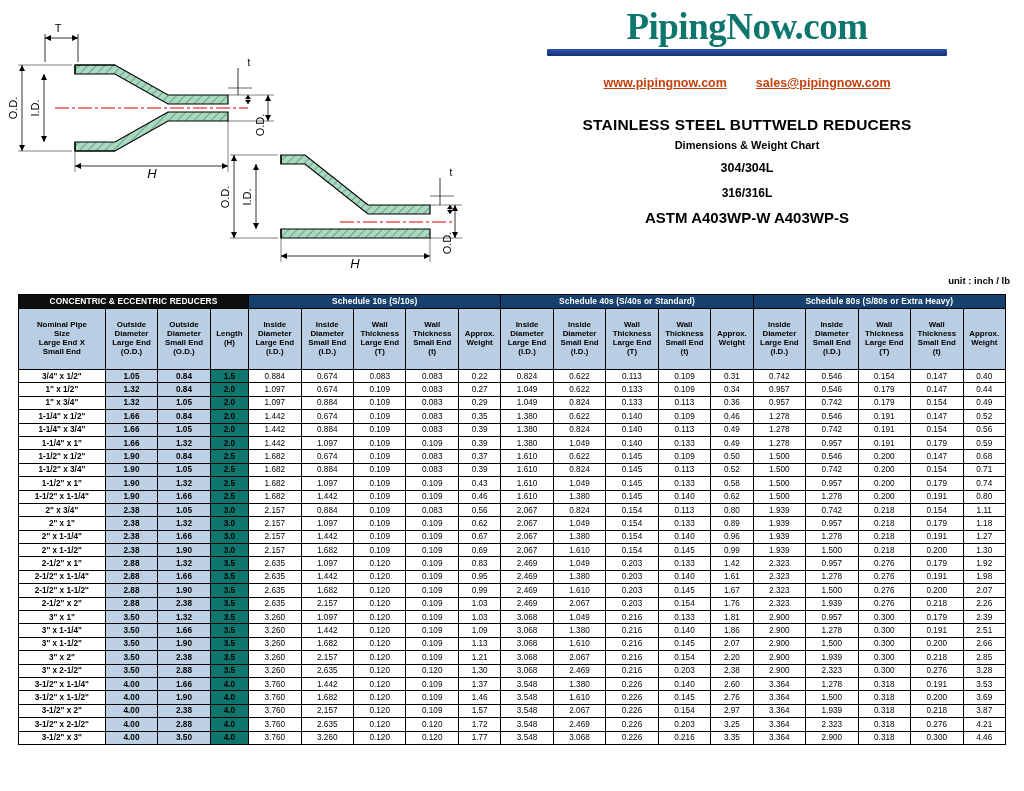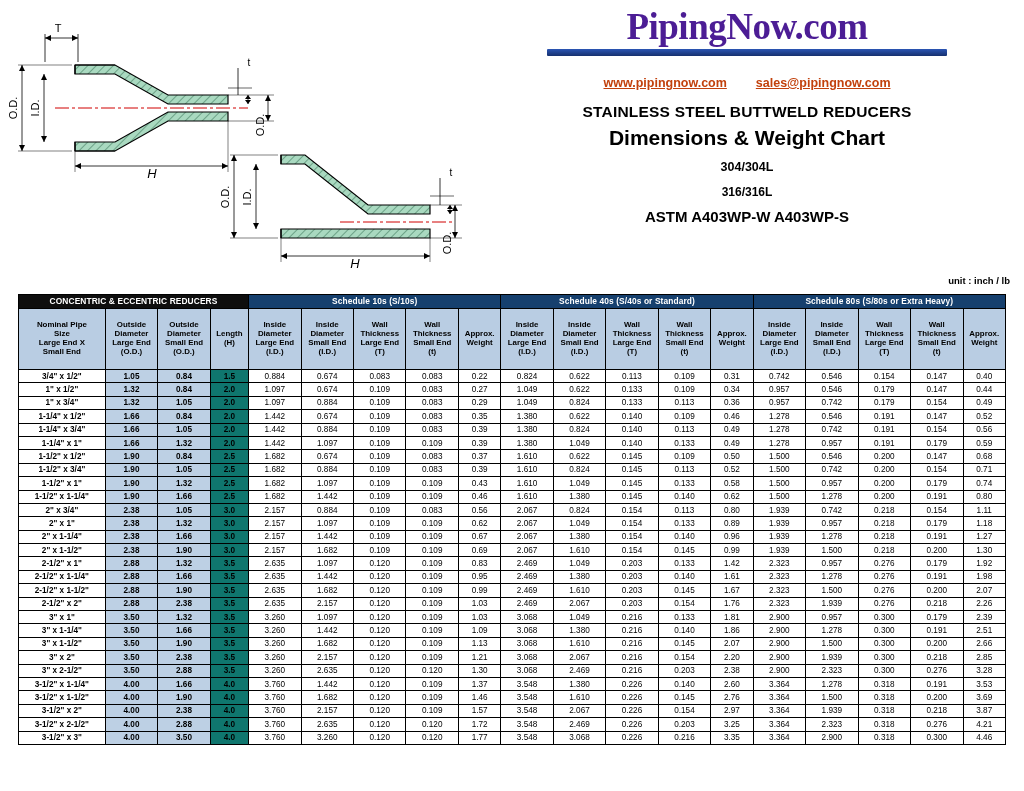--- a/index.html
+++ b/index.html
@@ -30,21 +30,21 @@
   .header{
     position:absolute;
     left:470px;top:8px;
     width:554px;
     text-align:center;
   }
   .brand{
     font-family:"Liberation Serif", serif;
     font-weight:bold;
     font-size:37px;
-    color:#4c1d95;
+    color:#0f766e;
     letter-spacing:-0.5px;
     line-height:1.05;
   }
   .brand-rule{
     width:400px;height:7px;
     margin:2px auto 0 auto;
     background:linear-gradient(to bottom,#2b55b4,#16306e);
     border-radius:1px;
   }
   .links{
@@ -52,28 +52,28 @@
     font-size:12.5px;
     font-weight:bold;
     color:#1a3a8f;
   }
   .links a{
     color:#c2410c;
     text-decoration:underline;
   }
   .links .sep{display:inline-block;width:22px;}
   .title1{
-    margin-top:13px;
+    margin-top:26px;
     font-size:15.5px;
     font-weight:bold;
     letter-spacing:0.2px;
   }
   .title2{
     margin-top:5px;
-    font-size:21px;
+    font-size:11px;
     font-weight:bold;
   }
   .grade{
     margin-top:10px;
     font-size:12.5px;
     font-weight:bold;
   }
   .grade2{
     margin-top:11px;
     font-size:12px;

